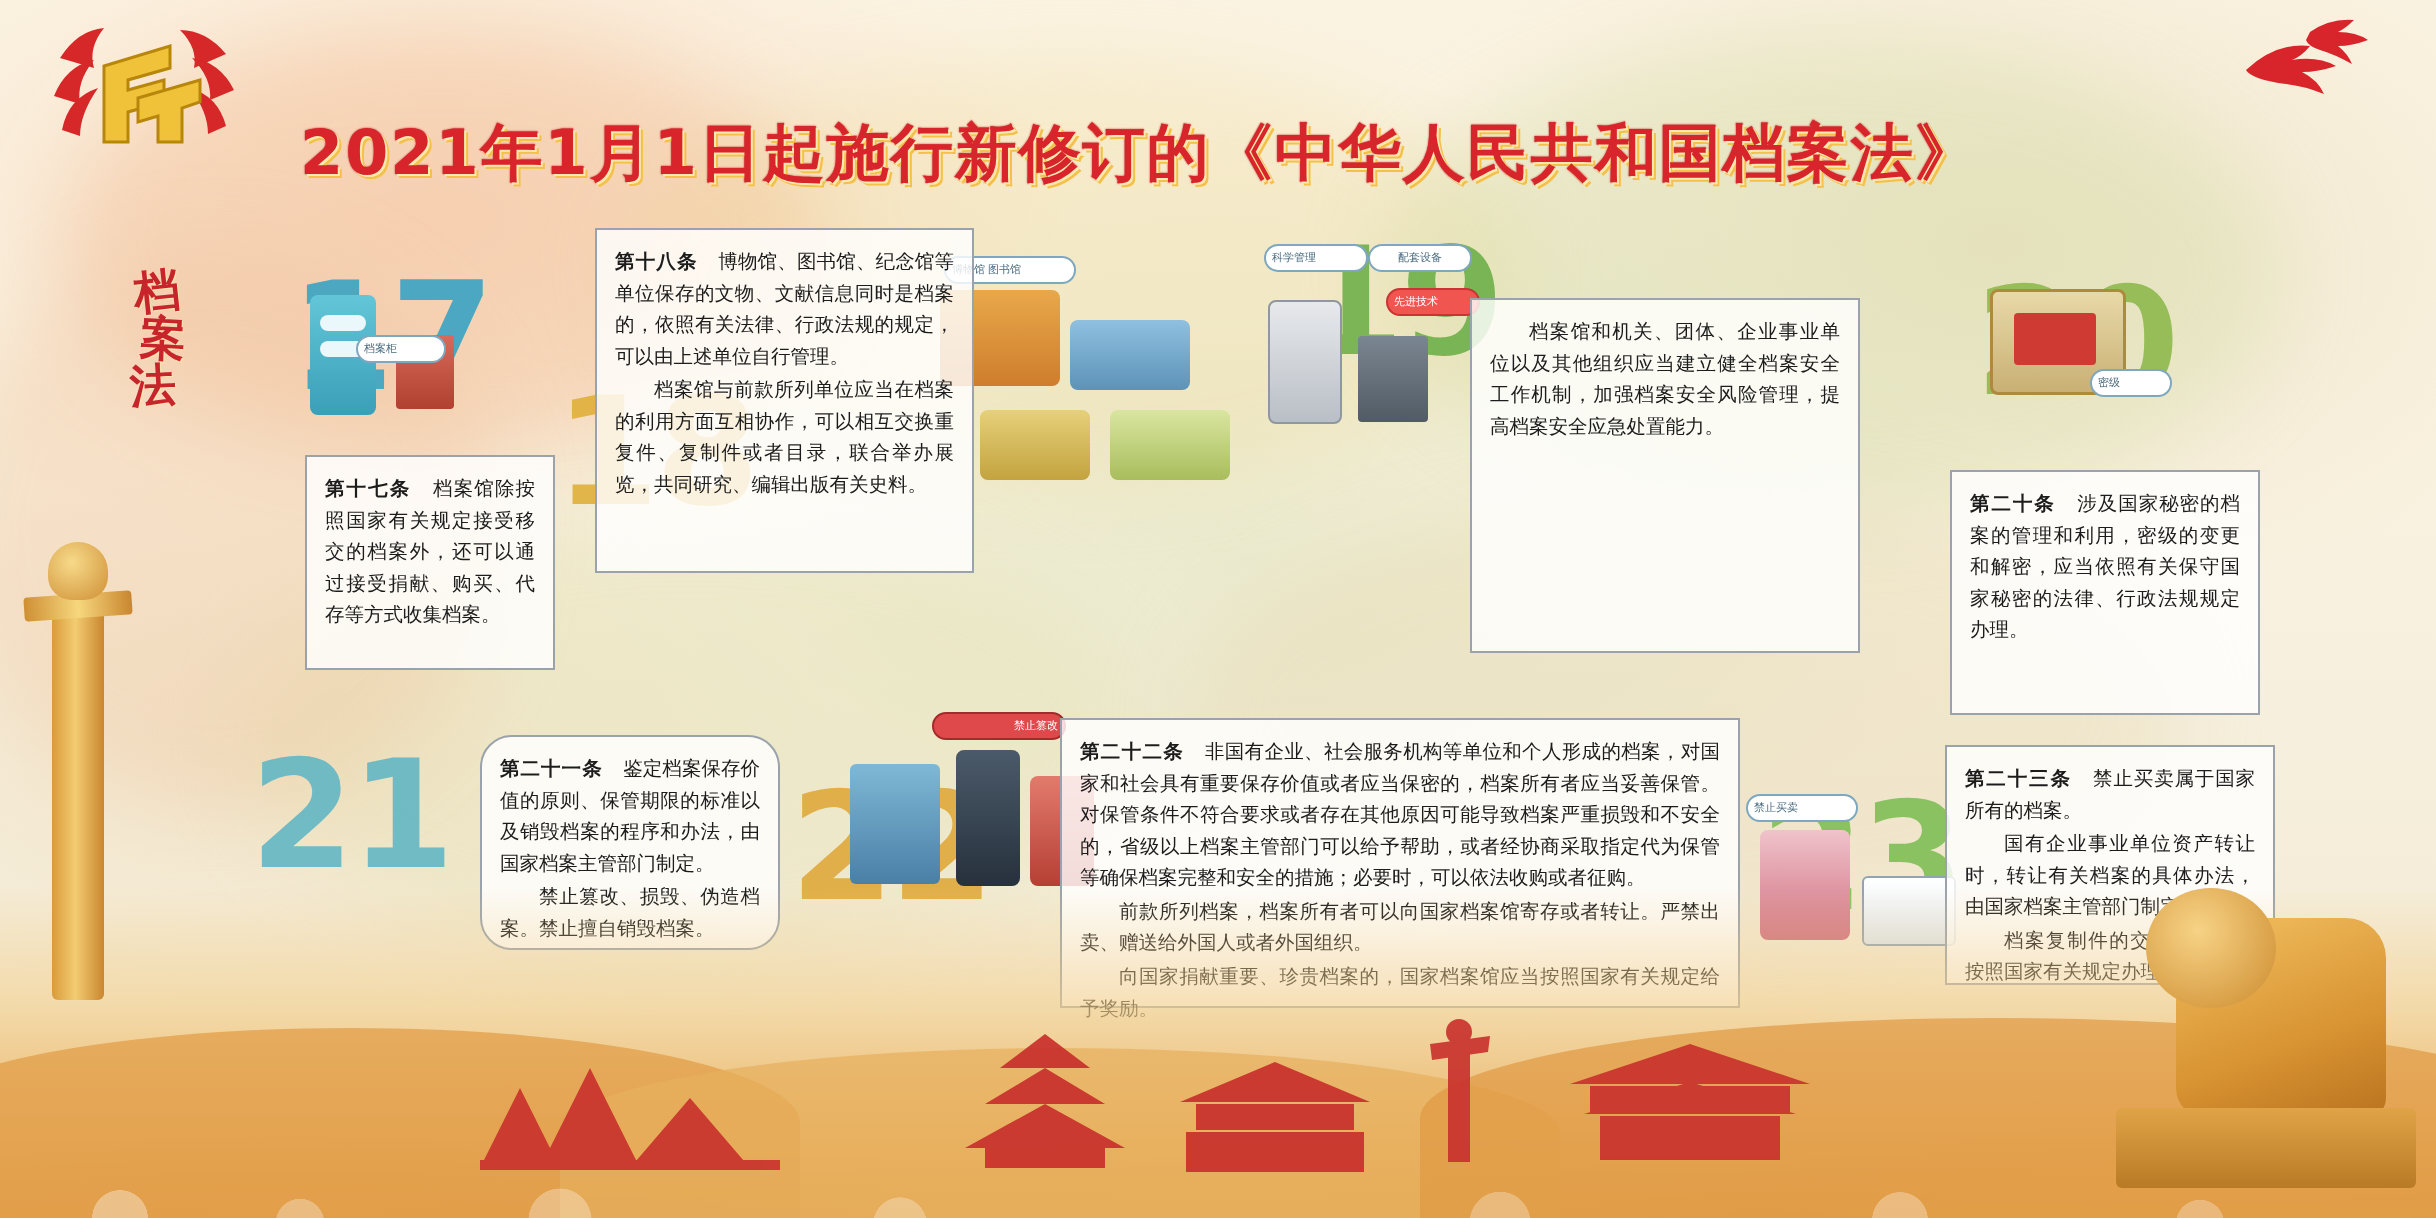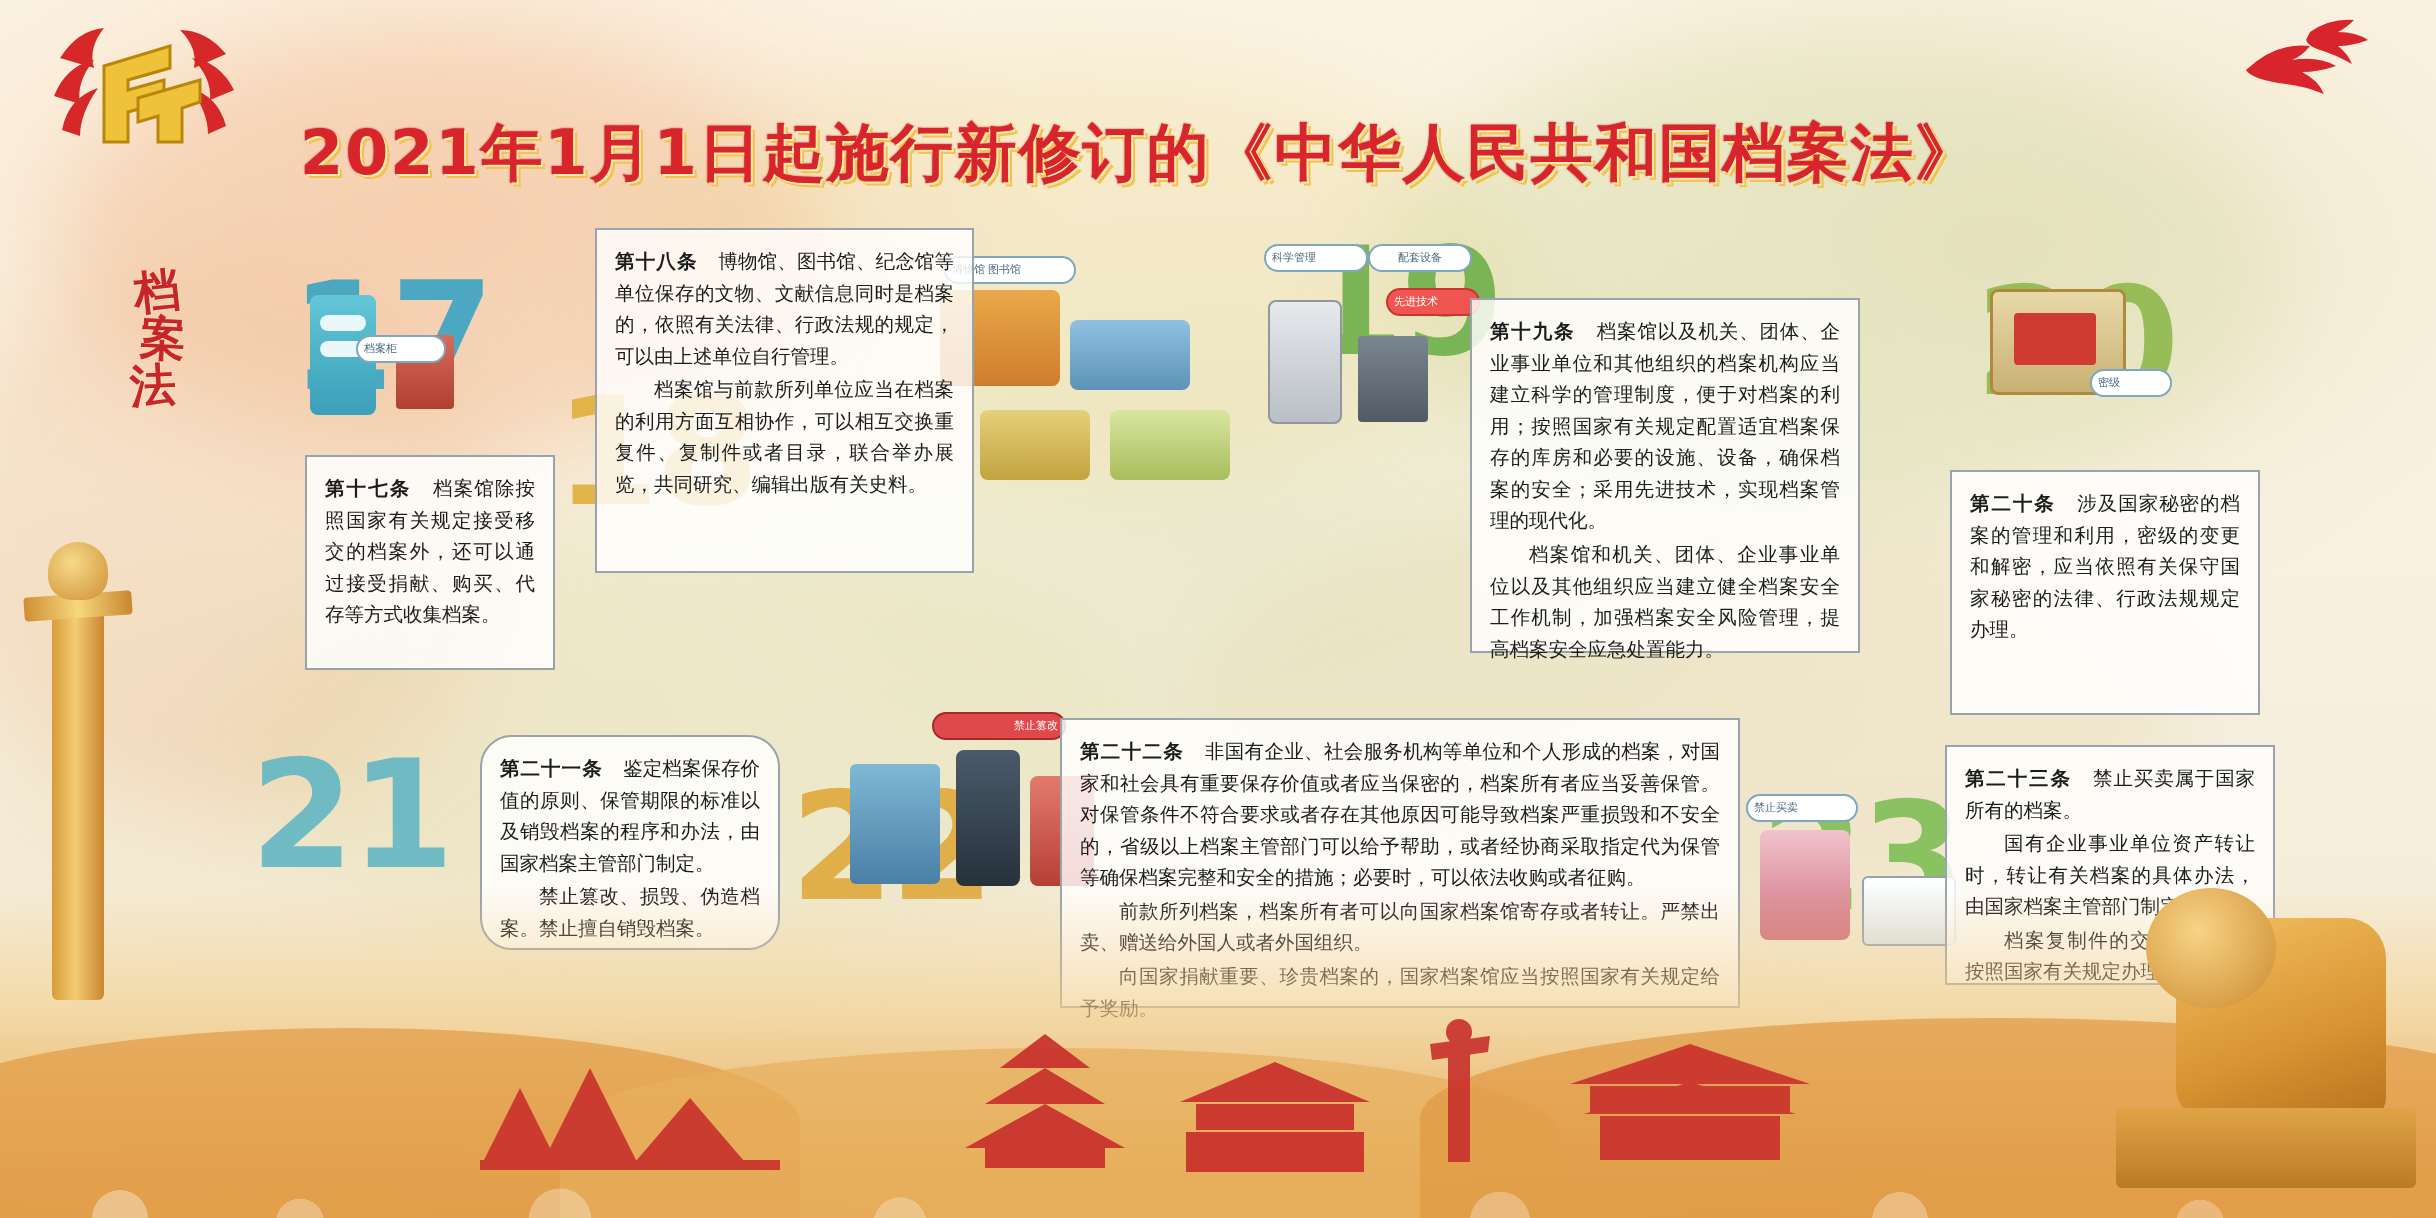--- a/index.html
+++ b/index.html
@@ -247,23 +247,20 @@
   </div>
 
   <div class="card" id="c18">
     <p class="first">
       <span class="lbl">第十八条</span><span>博物馆、图书馆、纪念馆等单位保存的文物、文献信息同时是档案的，依照有关法律、行政法规的规定，可以由上述单位自行管理。</span>
     </p>
     <p>档案馆与前款所列单位应当在档案的利用方面互相协作，可以相互交换重复件、复制件或者目录，联合举办展览，共同研究、编辑出版有关史料。</p>
   </div>
 
   <div class="card" id="c19">
-    <p class="first">
-      <span class="lbl">第十九条</span><span>档案馆以及机关、团体、企业事业单位和其他组织的档案机构应当建立科学的管理制度，便于对档案的利用；按照国家有关规定配置适宜档案保存的库房和必要的设施、设备，确保档案的安全；采用先进技术，实现档案管理的现代化。</span>
-    </p>
     <p>档案馆和机关、团体、企业事业单位以及其他组织应当建立健全档案安全工作机制，加强档案安全风险管理，提高档案安全应急处置能力。</p>
   </div>
 
   <div class="card" id="c20">
     <p class="first">
       <span class="lbl">第二十条</span><span>涉及国家秘密的档案的管理和利用，密级的变更和解密，应当依照有关保守国家秘密的法律、行政法规规定办理。</span>
     </p>
   </div>
 
   <div class="card" id="c21">

